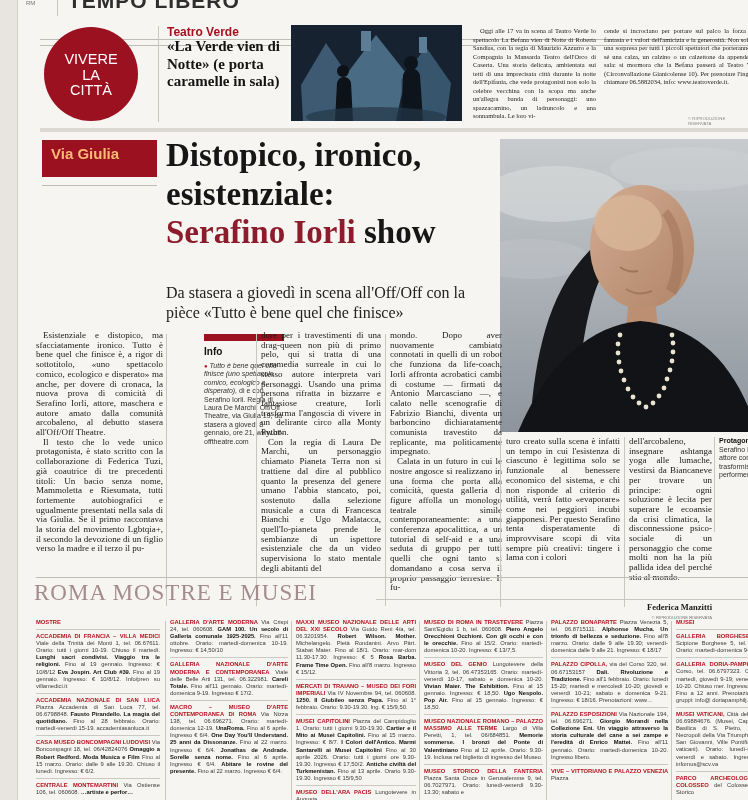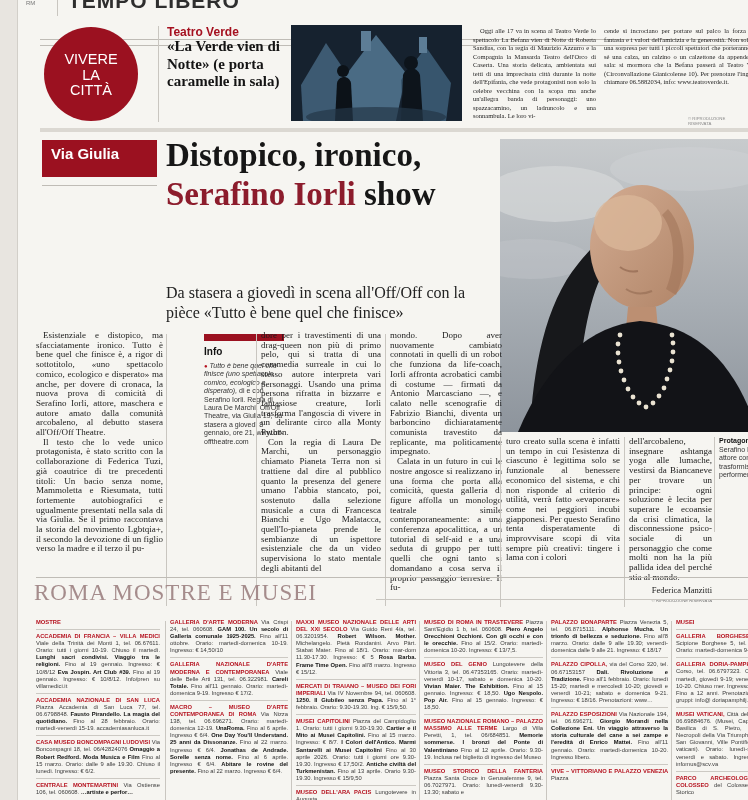--- a/index.html
+++ b/index.html
@@ -21,36 +21,36 @@
          text-align:center;font-weight:normal;font-size:14.5px;line-height:15.5px;box-sizing:border-box;padding-top:25px;}
   .ts-kicker{left:167px;top:25px;font-size:12px;font-weight:bold;color:#a5101f;}
   .ts-headline{left:167px;top:38px;width:124px;font-size:15px;line-height:17.5px;font-weight:bold;color:#141414;}
   .ts-photo{left:291px;top:25px;width:171px;height:96px;overflow:hidden;background:#15202e;}
   .ts-col{top:27px;font-size:6.5px;line-height:8.55px;text-align:justify;color:#1c1c1c;}
   .ts-col1{left:473px;width:123px;text-indent:7px;}
   .ts-col2{left:604px;width:158px;}
   .ts-copy{left:688px;top:116px;font-size:4.3px;color:#8a8a8a;}
   .band{left:40px;top:128px;width:708px;height:4px;background:#dbd8d2;}
   
-  .kicker-box{left:42px;top:140px;width:115px;height:37px;background:#9b1120;color:#ffffff;
+  .kicker-box{left:42px;top:140px;width:115px;height:37px;background:#9b1120;color:#fdba74;
               font-weight:bold;font-size:15px;box-sizing:border-box;padding:5px 0 0 9px;}
   .kicker-rule{left:42px;top:185px;width:115px;}
   .headline{left:166px;top:136px;width:340px;font-size:33px;line-height:38.5px;font-weight:bold;color:#161616;}
   .hl-red{color:#8c1c2c;}
   .deck{left:166px;top:283px;width:336px;font-size:16px;line-height:19.5px;color:#222;}
   .portrait{left:500px;top:139px;width:250px;height:293px;overflow:hidden;}
   .body-col{font-size:9px;line-height:9.7px;text-align:justify;color:#1b1b1b;}
   .body-col p{margin:0;text-indent:7px;}
   .body-col p.noind{text-indent:0;}
   .col1{left:36px;top:331px;width:127px;}
   .col2{left:261px;top:331px;width:120px;}
   .col3{left:390px;top:331px;width:112px;}
   .col4{left:506px;top:437px;width:114px;}
   .col5{left:629px;top:437px;width:83px;}
-  .byline{font-weight:normal;text-align:right;font-size:8.5px;margin-top:3px;text-indent:0;}
+  .byline{font-weight:bold;text-align:right;font-size:8.5px;margin-top:20px;text-indent:0;}
   .story-copy{font-size:4.2px;color:#777;text-align:right;margin-top:1px;}
   .infobox{left:171px;top:334px;width:80px;margin-left:33px;}
   .infobar{width:80px;height:7px;background:#9b1120;}
   .infotitle{font-weight:bold;font-size:10px;color:#111;margin-top:5px;font-family:"Liberation Sans",sans-serif;}
   .infotext{margin-top:5px;font-size:7px;line-height:8.4px;color:#333;font-family:"Liberation Sans",sans-serif;}
   .infobullet{color:#b5121f;font-size:6px;}
   .ital{font-style:italic;}
   .caption{left:719px;top:437px;width:70px;font-family:"Liberation Sans",sans-serif;font-size:7px;line-height:8.6px;color:#333;}
   .caption .cap-title{font-weight:bold;color:#111;}
   
@@ -100,20 +100,21 @@
 <div class="abs ts-col ts-col2 serif">cende si incrociano per portare sul palco la forza della fantasia e i valori dell'amicizia e la generosità. Non solo, c'è una sorpresa per tutti i piccoli spettatori che porteranno con sé una calza, un calzino o un calzettone da appendere in sala: si mormora che la Befana passerà al Teatro Verde (Circonvallazione Gianicolense 10). Per prenotare l'ingresso chiamare 06.5882034, info: www.teatroverde.it.</div>
 <div class="abs ts-copy sans">© RIPRODUZIONE RISERVATA</div>
 
 <div class="abs band"></div>
 
 <div class="abs kicker-box sans">Via Giulia</div>
 <div class="hrule kicker-rule"></div>
 
 <div class="abs headline serif">
   <div>Distopico, ironico,</div>
+  <div>esistenziale:</div>
   <div><span class="hl-red">Serafino Iorli</span><span> show</span></div>
 </div>
 <div class="abs deck serif">Da stasera a giovedì in scena all'Off/Off con la pièce «Tutto è bene quel che finisce»</div>
 
 <div class="abs portrait">
   <svg width="250" height="293" viewBox="0 0 250 293">
     <defs>
       <linearGradient id="sky" x1="0" y1="0" x2="0" y2="1">
         <stop offset="0" stop-color="#c8cbcd"></stop>
           <stop offset="0.55" stop-color="#a8aeb4"></stop>

